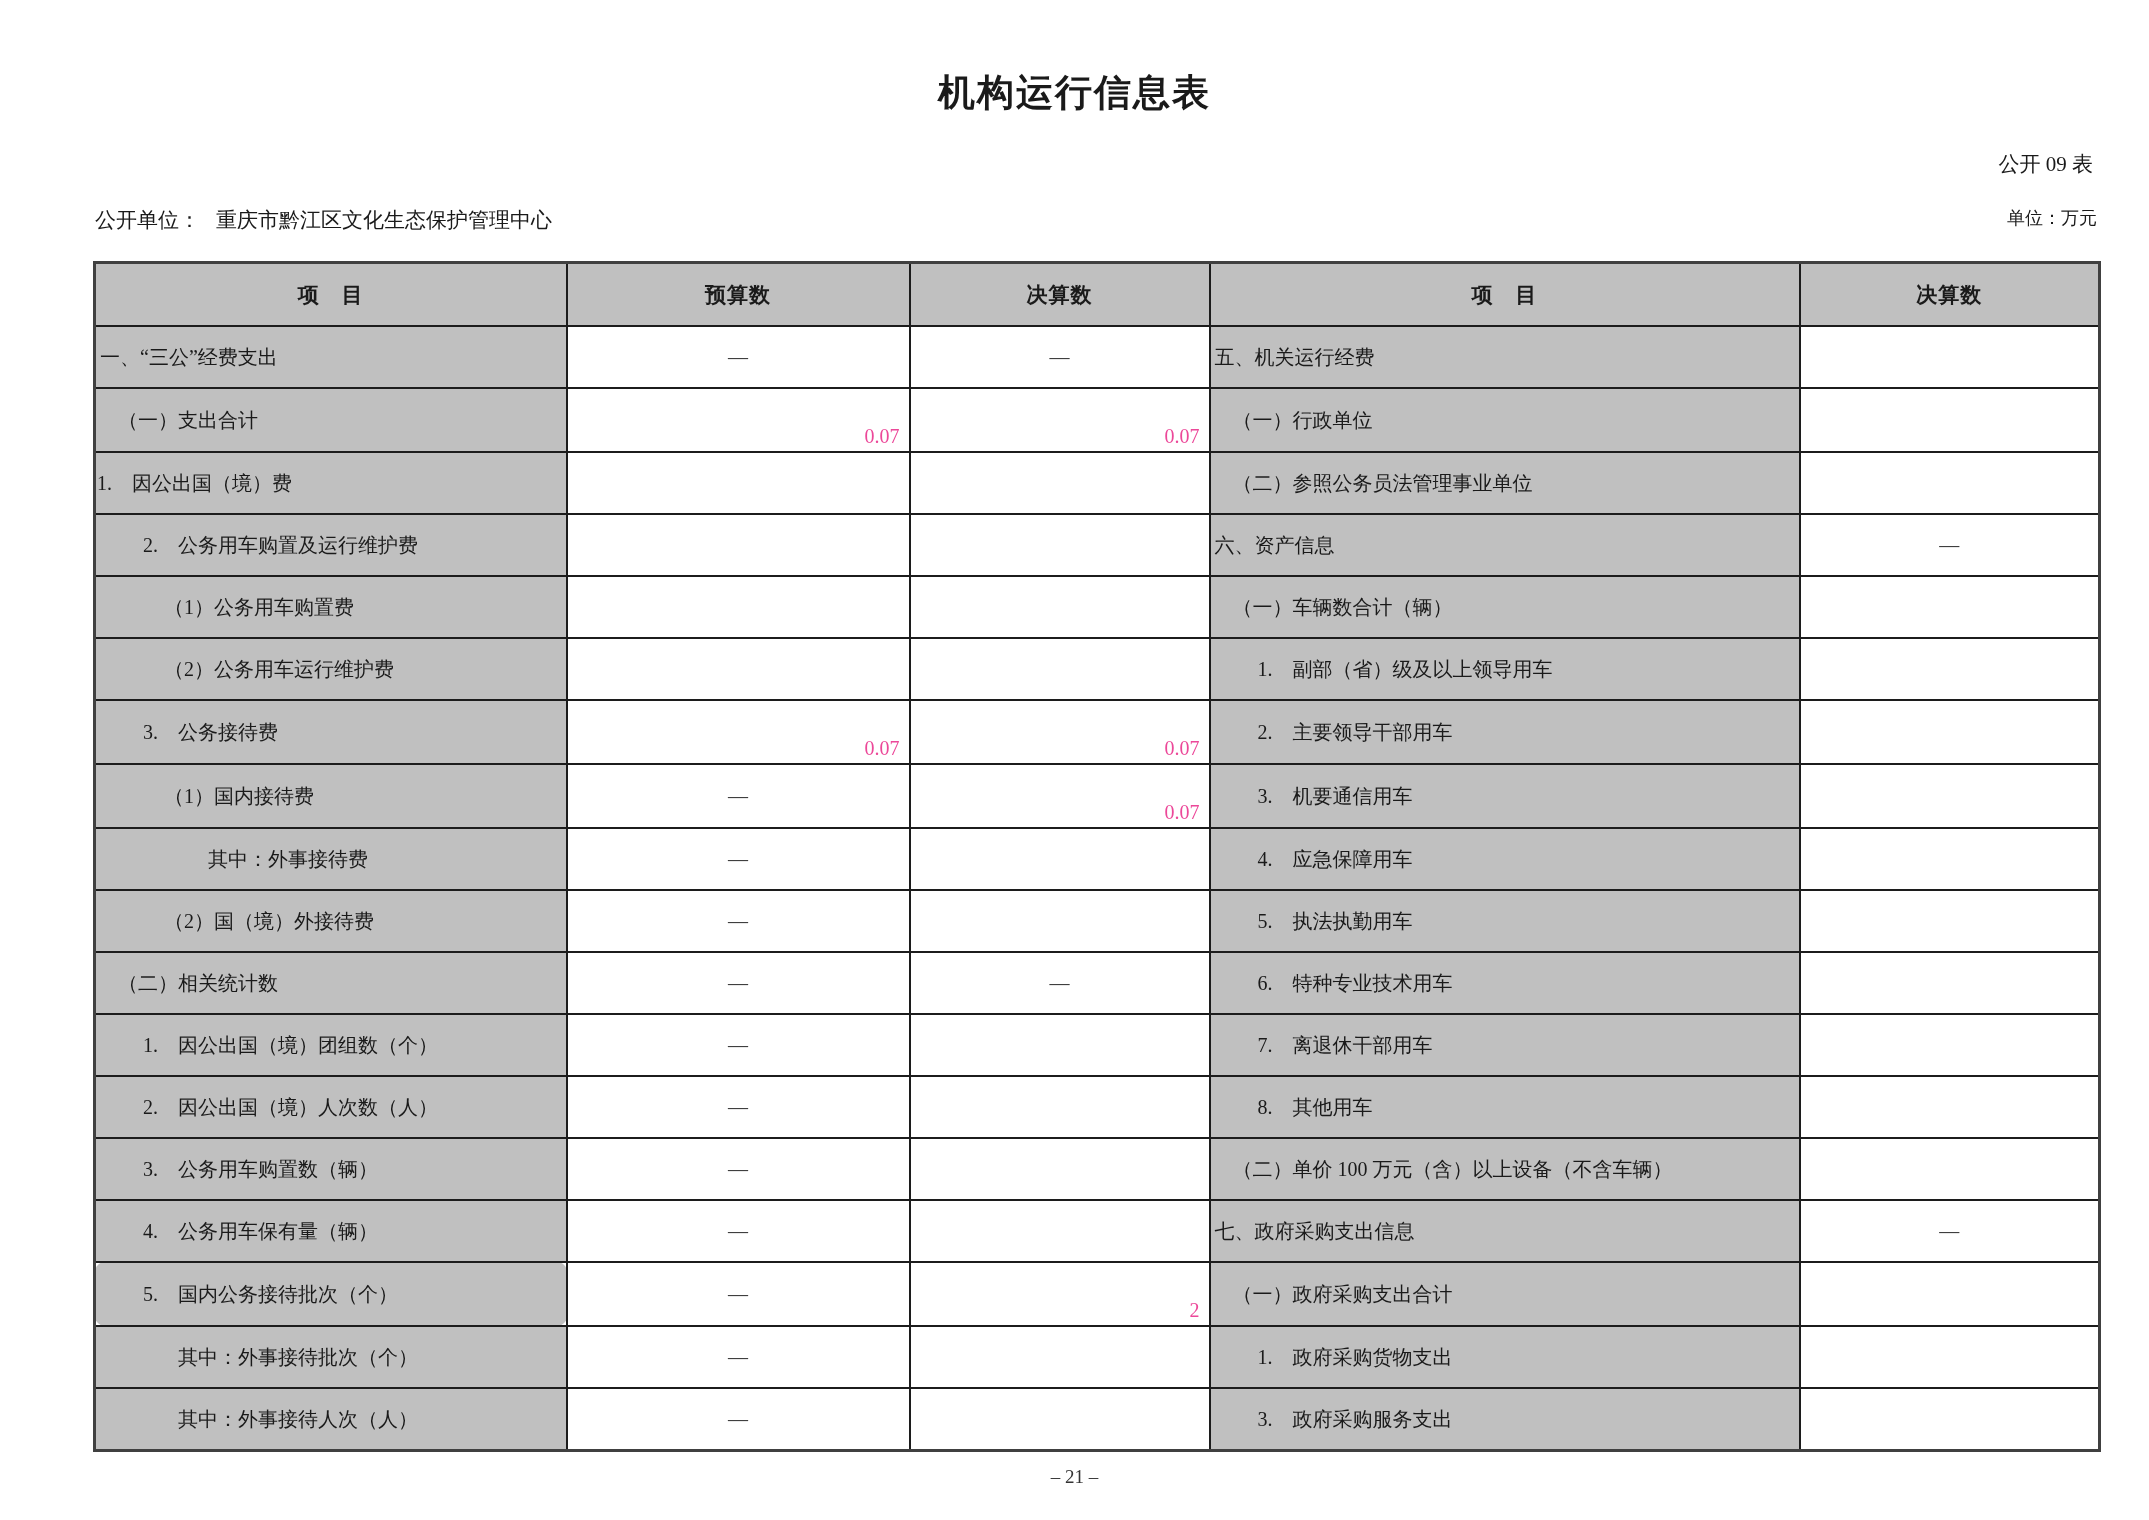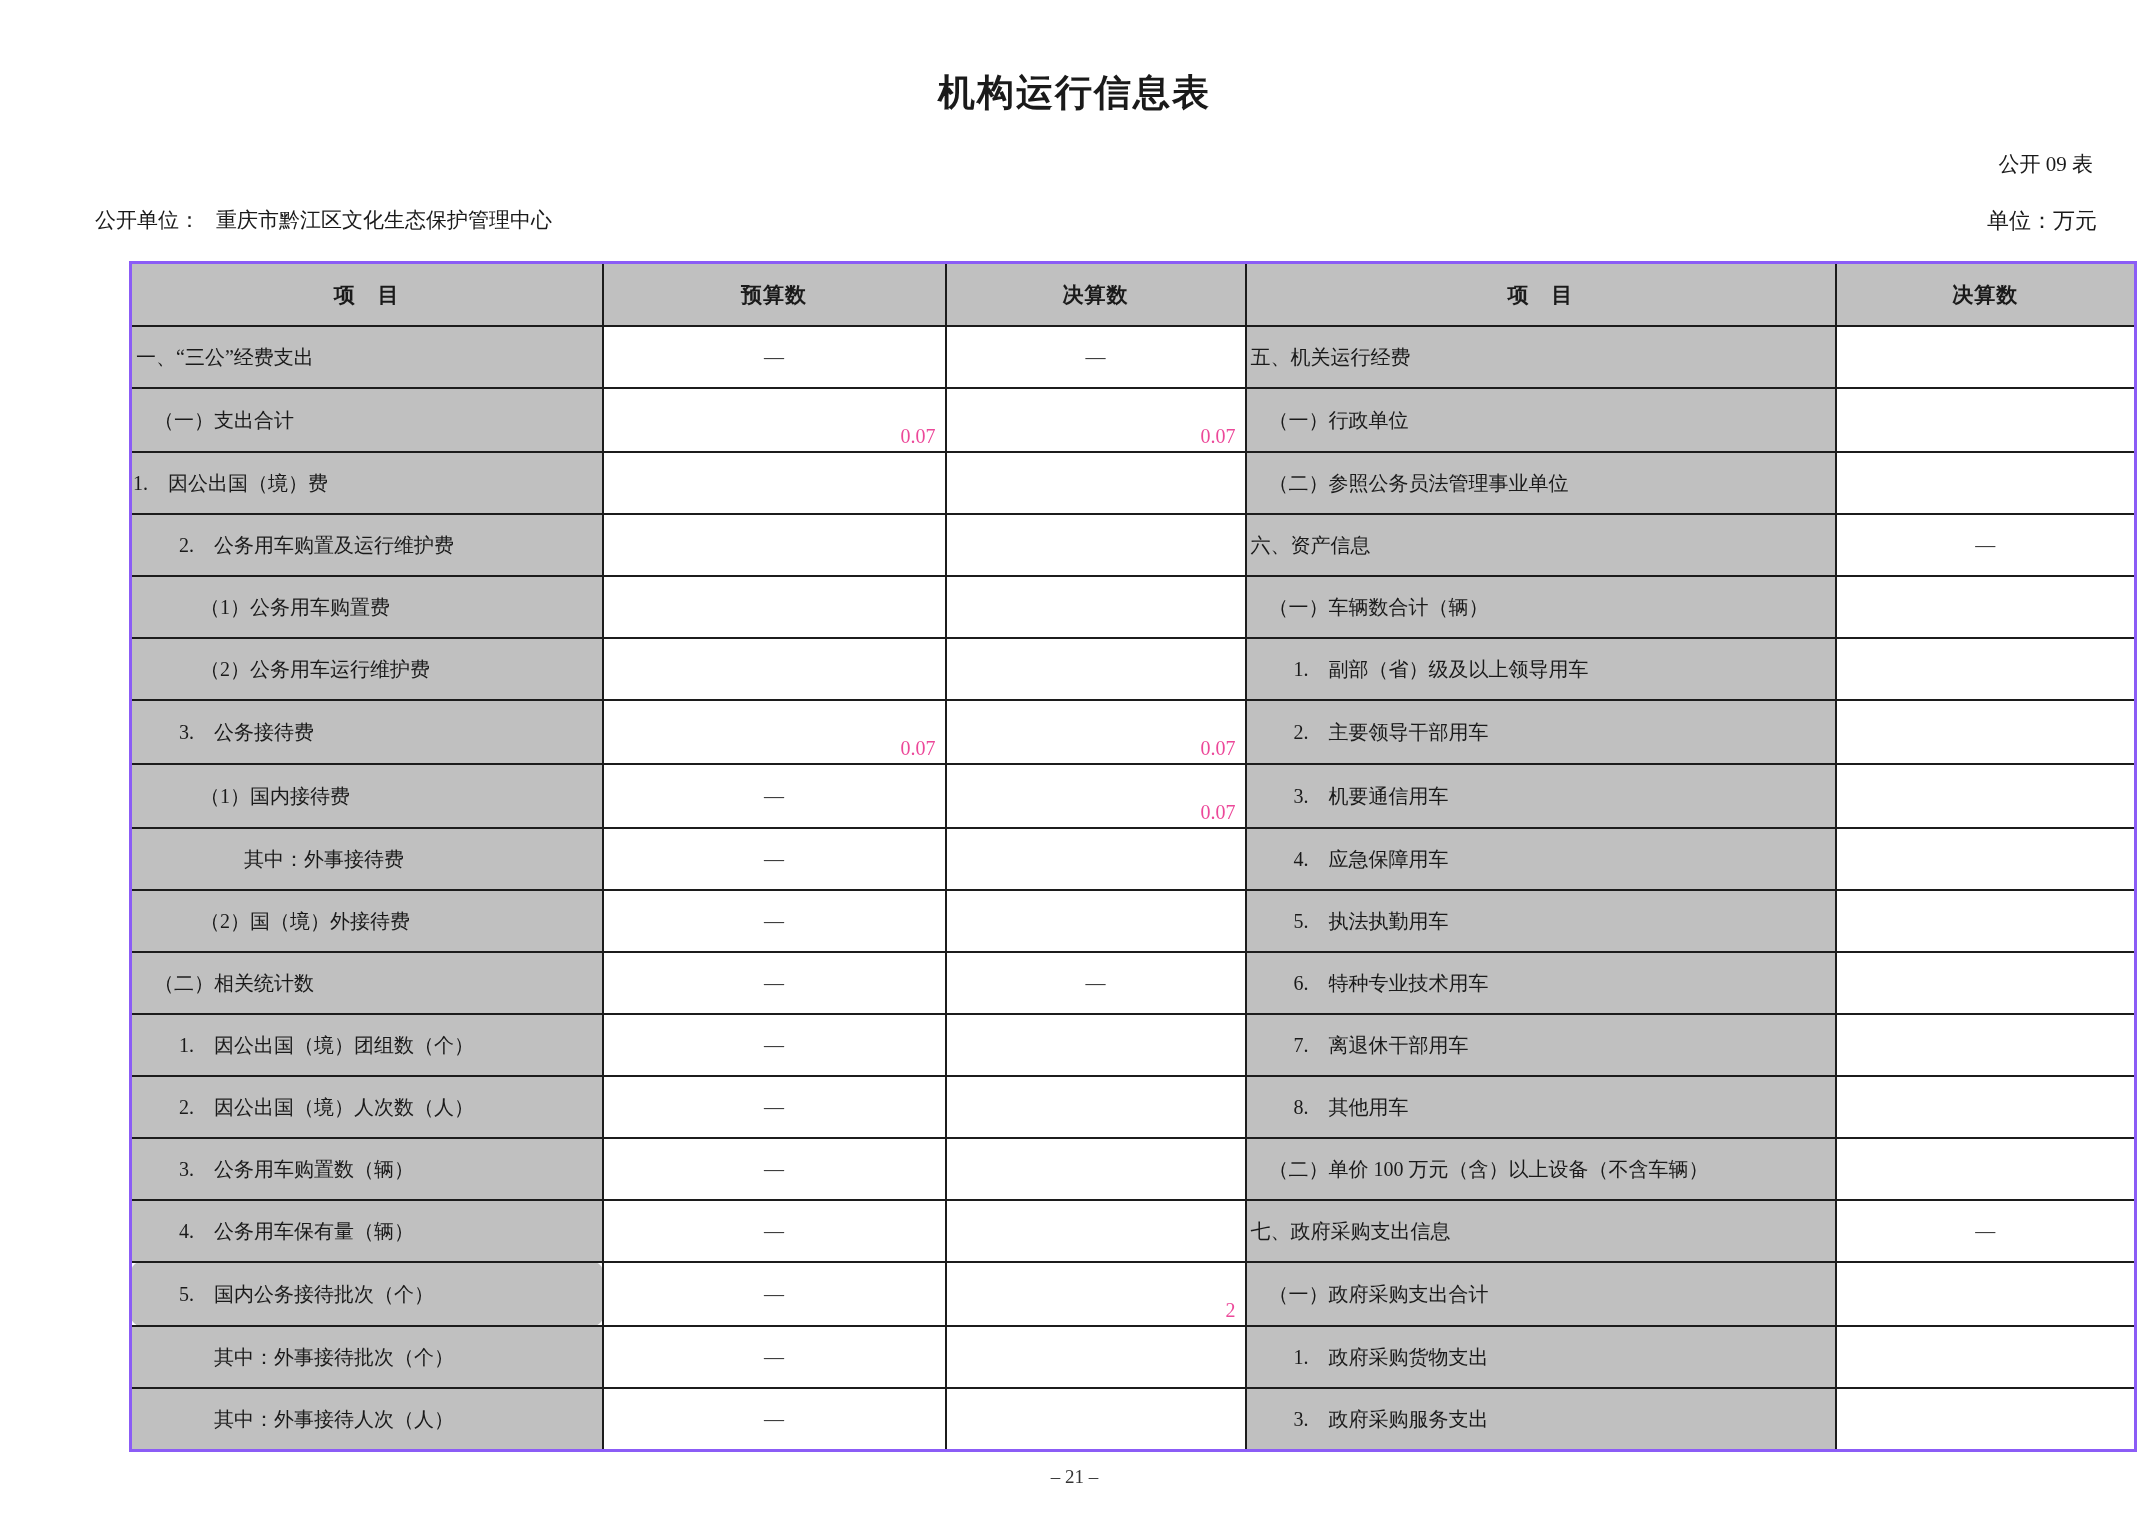--- a/index.html
+++ b/index.html
@@ -18,28 +18,27 @@
     position:absolute;top:150px;right:56px;
     font-size:21px;
   }
   .meta-left{
     position:absolute;top:206px;left:95px;
     font-size:21px;
   }
   .meta-left .unit-name{margin-left:16px;}
   .meta-right{
     position:absolute;top:206px;right:52px;
-    font-size:22px;
+    font-size:18px;
   }
   table.grid{
     position:absolute;left:93px;top:261px;
     border-collapse:collapse;table-layout:fixed;
     width:2005px;
-    border:3px solid #8b5cf6;
-    margin-left:36px;
+    border:3px solid #404040;
   }
   table.grid th,table.grid td{
     border:2px solid #1c1c1c;
     overflow:hidden;white-space:nowrap;
   }
   table.grid th{
     height:59px;background:#c0c0c0;
     font-size:21px;font-weight:bold;text-align:center;vertical-align:middle;
     letter-spacing:1px;
   }

